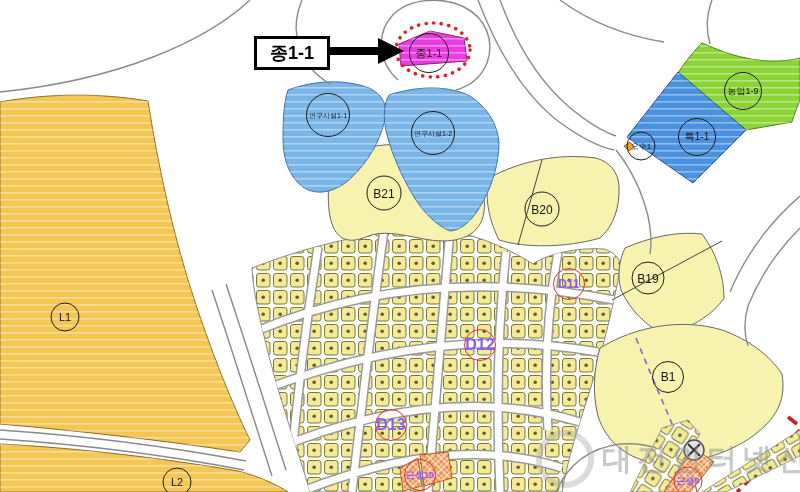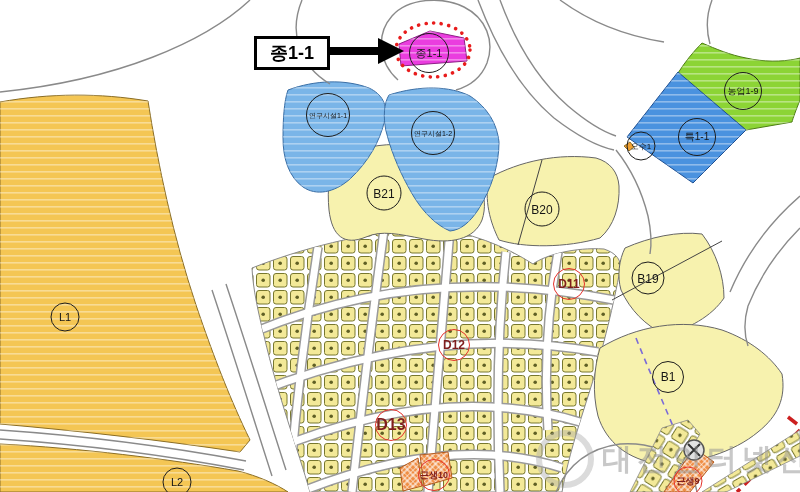--- a/index.html
+++ b/index.html
@@ -4,21 +4,21 @@
 <style>
   html,body{margin:0;padding:0;background:#fff;}
   #map{position:relative;width:800px;height:492px;overflow:hidden;background:#fff;
        font-family:"Liberation Sans","DejaVu Sans",sans-serif;}
   #map svg.basemap{position:absolute;left:0;top:0;z-index:1;}
   
   .zl{position:absolute;transform:translate(-50%,-50%);border:1.6px solid #1d1d1d;
       border-radius:50%;display:flex;align-items:center;justify-content:center;
       color:#151515;background:transparent;white-space:nowrap;line-height:1;
       font-weight:500;z-index:4;letter-spacing:0;}
-  .zl.red{border-color:#E5312B;color:#7f1d1d;font-weight:700;text-align:center;}
+  .zl.red{border-color:#E5312B;color:#8b5cf6;font-weight:700;text-align:center;}
   .callout{position:absolute;left:254px;top:36px;width:70px;height:28px;
       border:3.5px solid #000;background:#fff;display:flex;align-items:center;
       justify-content:center;font-size:18px;font-weight:600;color:#000;z-index:5;}
   .watermark{position:absolute;left:536px;top:430px;display:flex;align-items:center;
       z-index:2;pointer-events:none;}
   .wm-logo{width:46px;height:46px;border:6px solid rgba(170,170,170,0.42);
       border-radius:50%;margin-right:8px;}
   .wm-text{font-size:30px;font-weight:700;color:rgba(145,145,145,0.5);
       letter-spacing:5px;white-space:nowrap;}
 </style>
@@ -192,18 +192,18 @@
 <div class="zl" style="left:743px;top:91px;width:36px;height:36px;font-size:9px">농업1-9</div>
 <div class="zl" style="left:697px;top:137px;width:36px;height:36px;font-size:10px">특1-1</div>
 <div class="zl" style="left:641px;top:146px;width:27px;height:27px;font-size:8px">오수1</div>
 <div class="zl" style="left:384px;top:193px;width:33px;height:33px;font-size:12px">B21</div>
 <div class="zl" style="left:542px;top:209px;width:33px;height:33px;font-size:12px">B20</div>
 <div class="zl" style="left:648px;top:278px;width:31px;height:31px;font-size:12px">B19</div>
 <div class="zl" style="left:668px;top:377px;width:30px;height:30px;font-size:12px">B1</div>
 <div class="zl" style="left:65px;top:317px;width:27px;height:27px;font-size:11px">L1</div>
 <div class="zl" style="left:177px;top:482px;width:27px;height:27px;font-size:11px">L2</div>
 <div class="zl red" style="left:569px;top:284px;width:30px;height:30px;font-size:12px">D11</div>
-<div class="zl red" style="left:454px;top:345px;width:30px;height:30px;font-size:12px">D12</div>
+<div class="zl red" style="left:480px;top:345px;width:30px;height:30px;font-size:16px">D12</div>
 <div class="zl red" style="left:391px;top:425px;width:30px;height:30px;font-size:16px">D13</div>
-<div class="zl red" style="left:434px;top:475px;width:30px;height:30px;font-size:9px">근생10</div>
+<div class="zl red" style="left:420px;top:475px;width:30px;height:30px;font-size:9px">근생10</div>
 <div class="zl red" style="left:688px;top:481px;width:27px;height:27px;font-size:9px">근생9</div>
 
 </div>
 
 </body></html>

